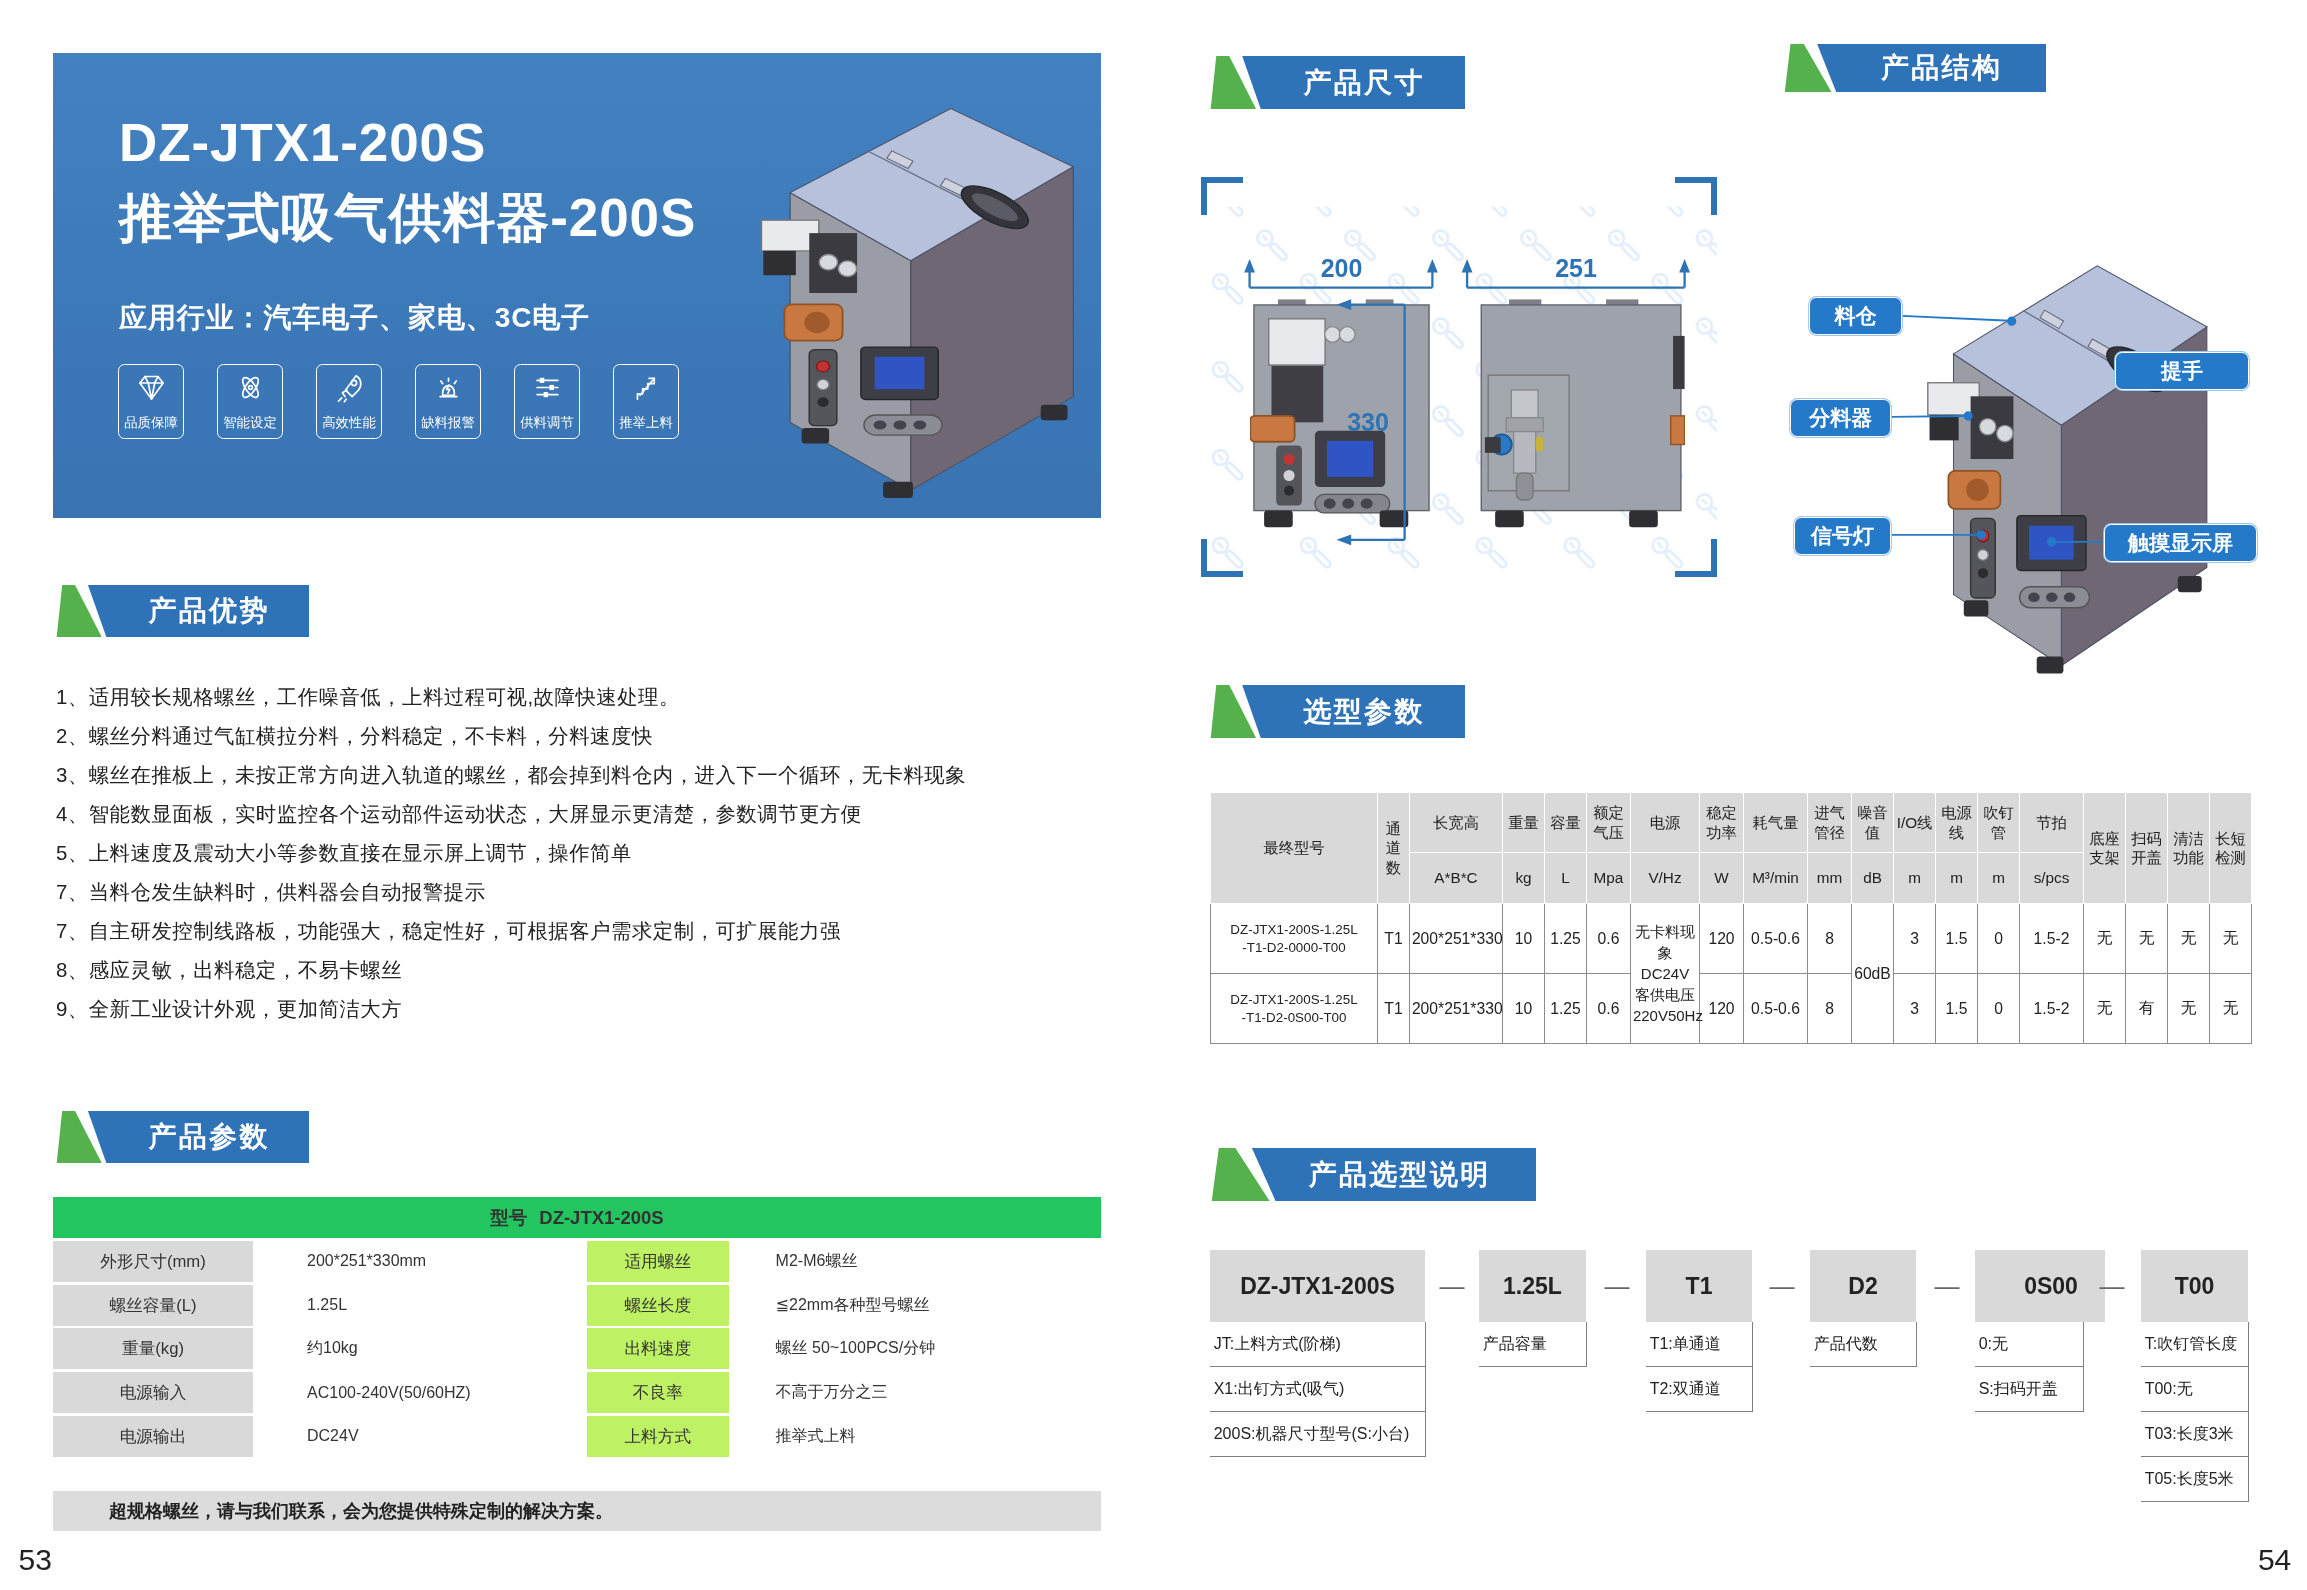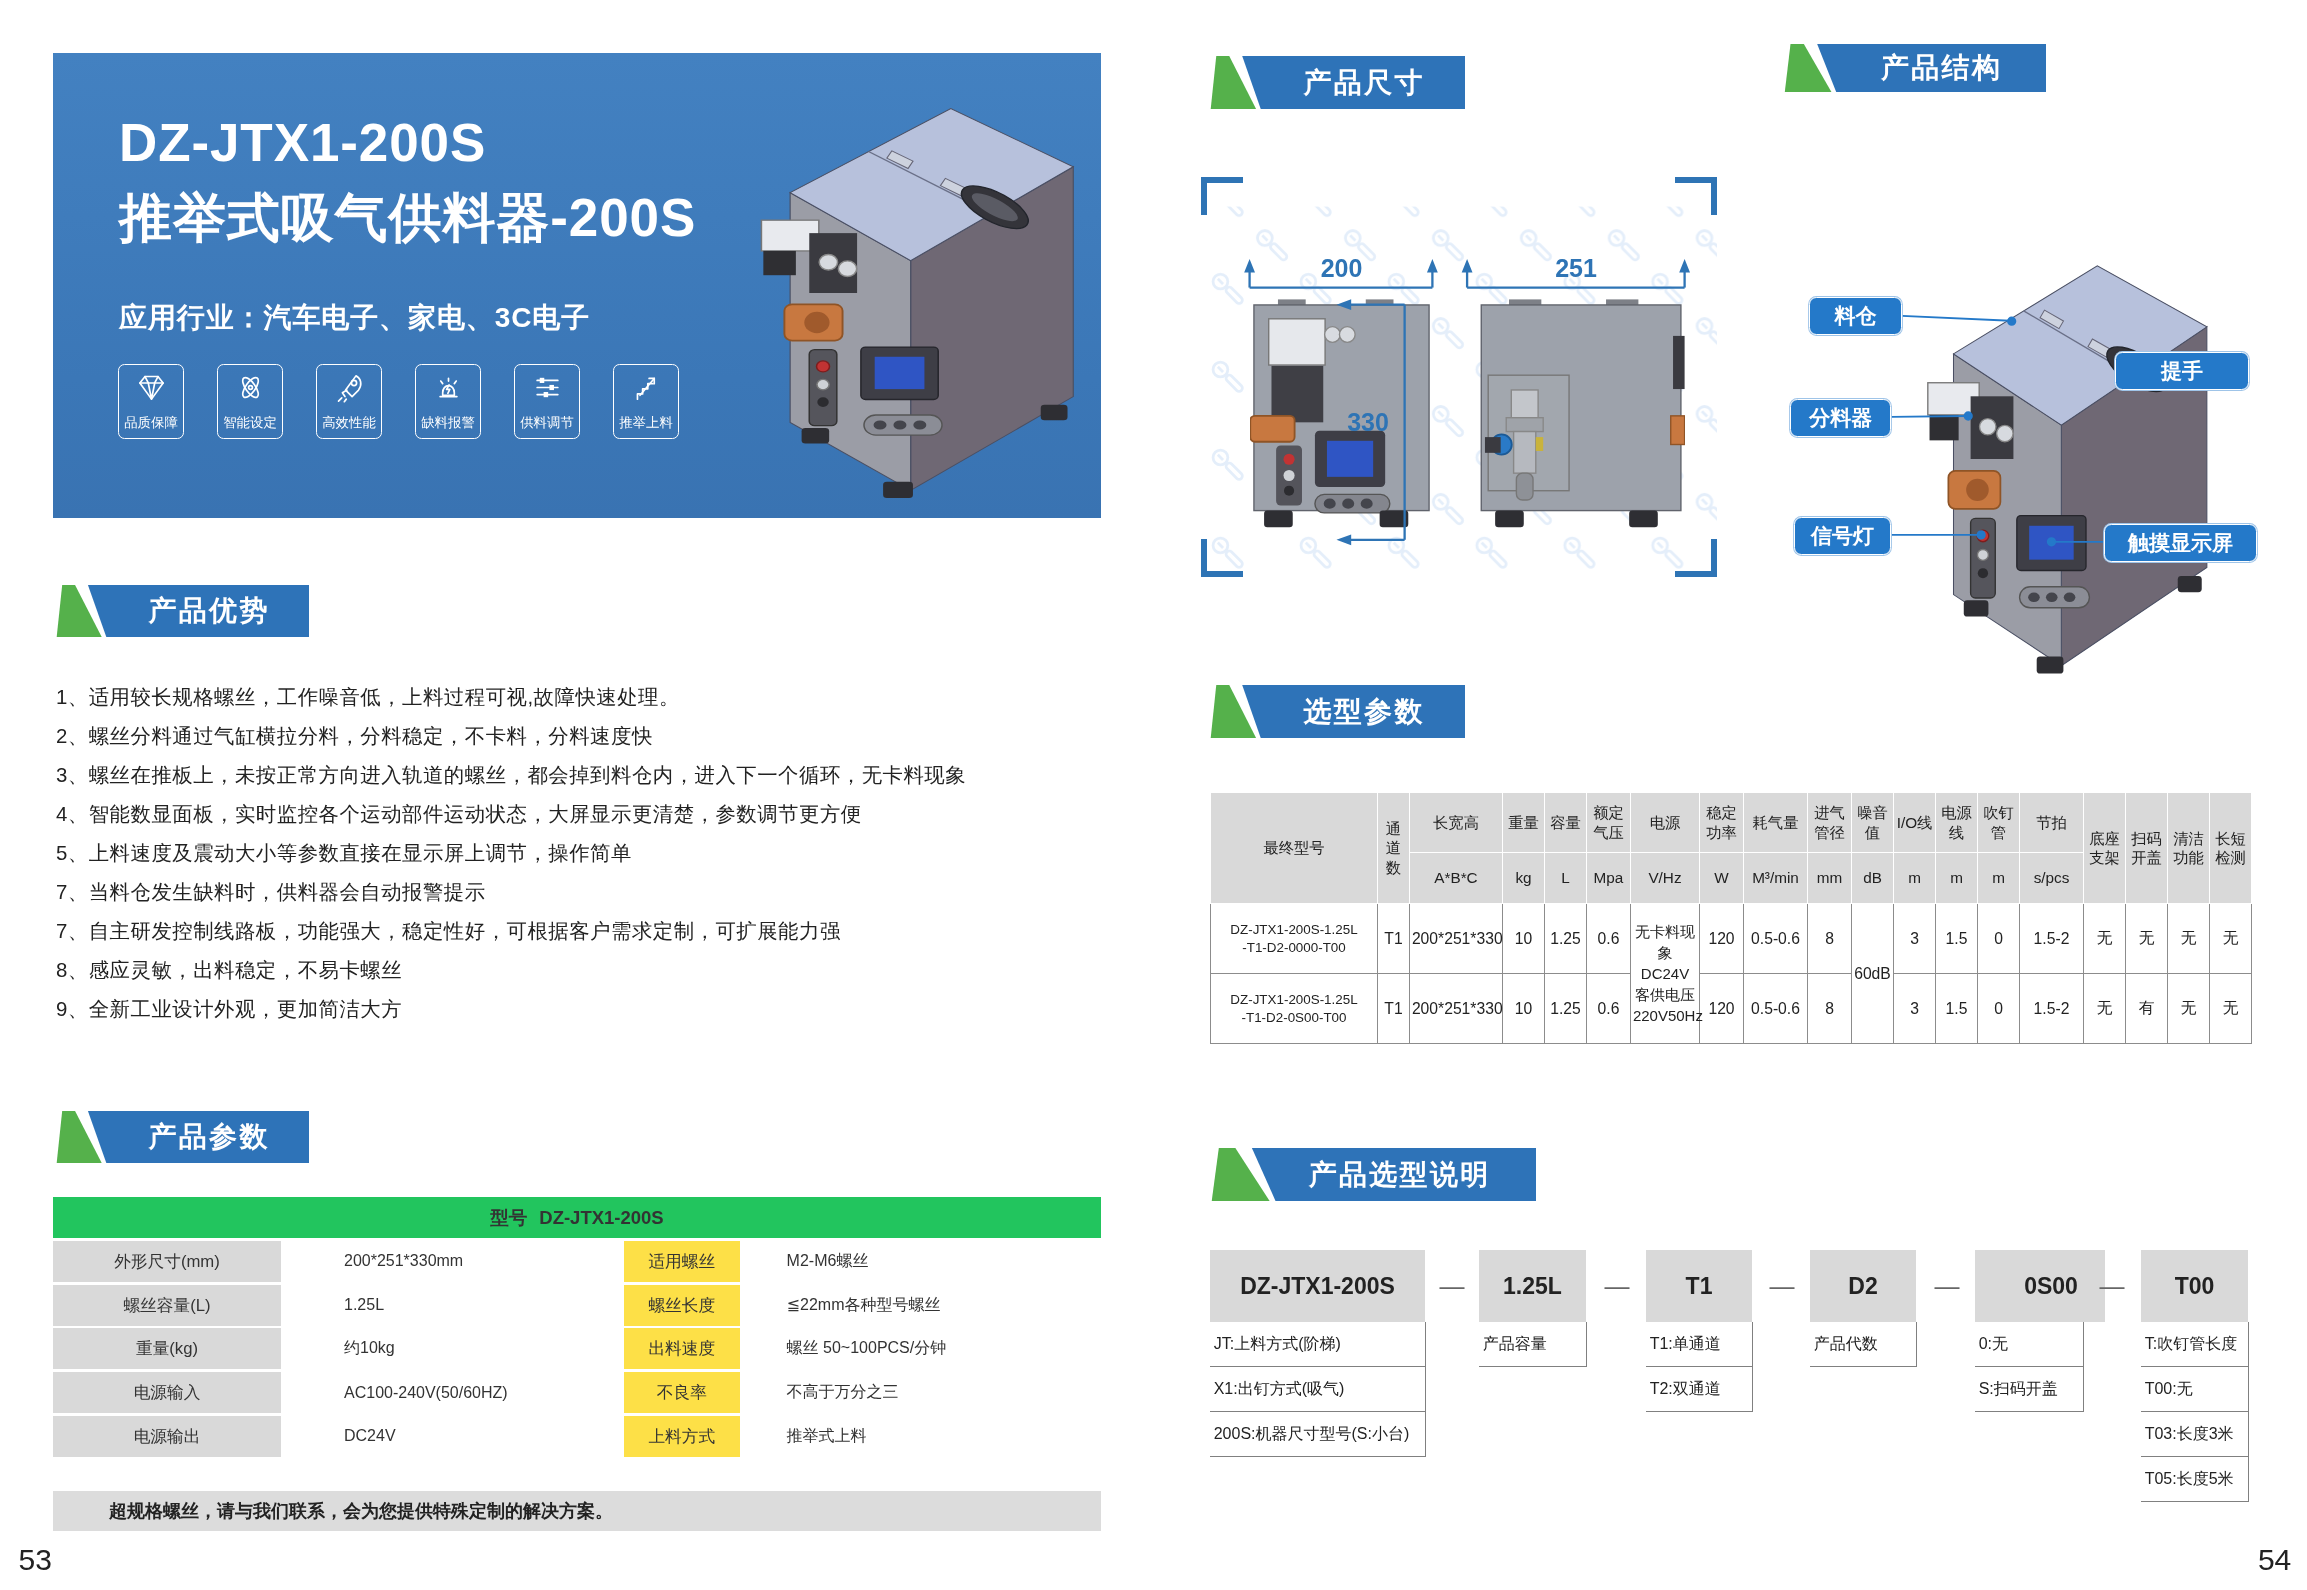--- a/index.html
+++ b/index.html
@@ -28,23 +28,23 @@
   .badge .blabel{color:#fff;font-size:13.4px;white-space:nowrap;}
   .hero-machine{left:674px;top:28px;width:352px;height:424px;}
   
   .adv-list{left:56px;top:677px;}
   .adv-item{height:39px;display:flex;align-items:center;font-size:20.4px;color:#222;white-space:nowrap;letter-spacing:0.5px;}
   
   .ptable{left:53px;top:1197px;width:1048px;}
   .ptable-head{height:41px;background:#22c55e;display:flex;align-items:center;justify-content:center;gap:12px;
     font-size:18.5px;font-weight:700;color:#333;}
   .prow{display:flex;margin-top:2.8px;height:41px;}
-  .prow .pl{width:228px;margin-right:19px;background:#d9d9d9;display:flex;align-items:center;justify-content:center;font-size:16.7px;color:#333;}
+  .prow .pl{width:200px;margin-right:10px;background:#d9d9d9;display:flex;align-items:center;justify-content:center;font-size:16.7px;color:#333;}
   .prow .pv{width:321px;margin-right:2.8px;background:#fff;display:flex;align-items:center;padding-left:44px;box-sizing:border-box;font-size:16px;color:#333;}
-  .prow .pl2{width:116px;margin-right:2.8px;background:#fde047;display:flex;align-items:center;justify-content:center;font-size:16.7px;color:#333;}
+  .prow .pl2{width:142px;margin-right:2.8px;background:#bef264;display:flex;align-items:center;justify-content:center;font-size:16.7px;color:#333;}
   .prow .pv2{flex:1;background:#fff;display:flex;align-items:center;padding-left:44px;box-sizing:border-box;font-size:16px;color:#333;}
   .note-bar{left:53px;top:1491px;width:1048px;height:40px;background:#dcdcdc;display:flex;align-items:center;
     padding-left:56px;box-sizing:border-box;font-size:18px;font-weight:700;color:#222;}
   .pageno{font-size:30px;color:#222;}
   
   .dims-fig{left:1201px;top:174px;width:516px;height:403px;}
   .bracket{position:absolute;width:42px;height:38px;box-sizing:border-box;}
   .br-tl{left:0;top:2.8px;border-left:6px solid #2e74b5;border-top:6px solid #2e74b5;}
   .br-tr{right:0;top:2.8px;border-right:6px solid #2e74b5;border-top:6px solid #2e74b5;}
   .br-bl{left:0;bottom:0;border-left:6px solid #2e74b5;border-bottom:6px solid #2e74b5;}

